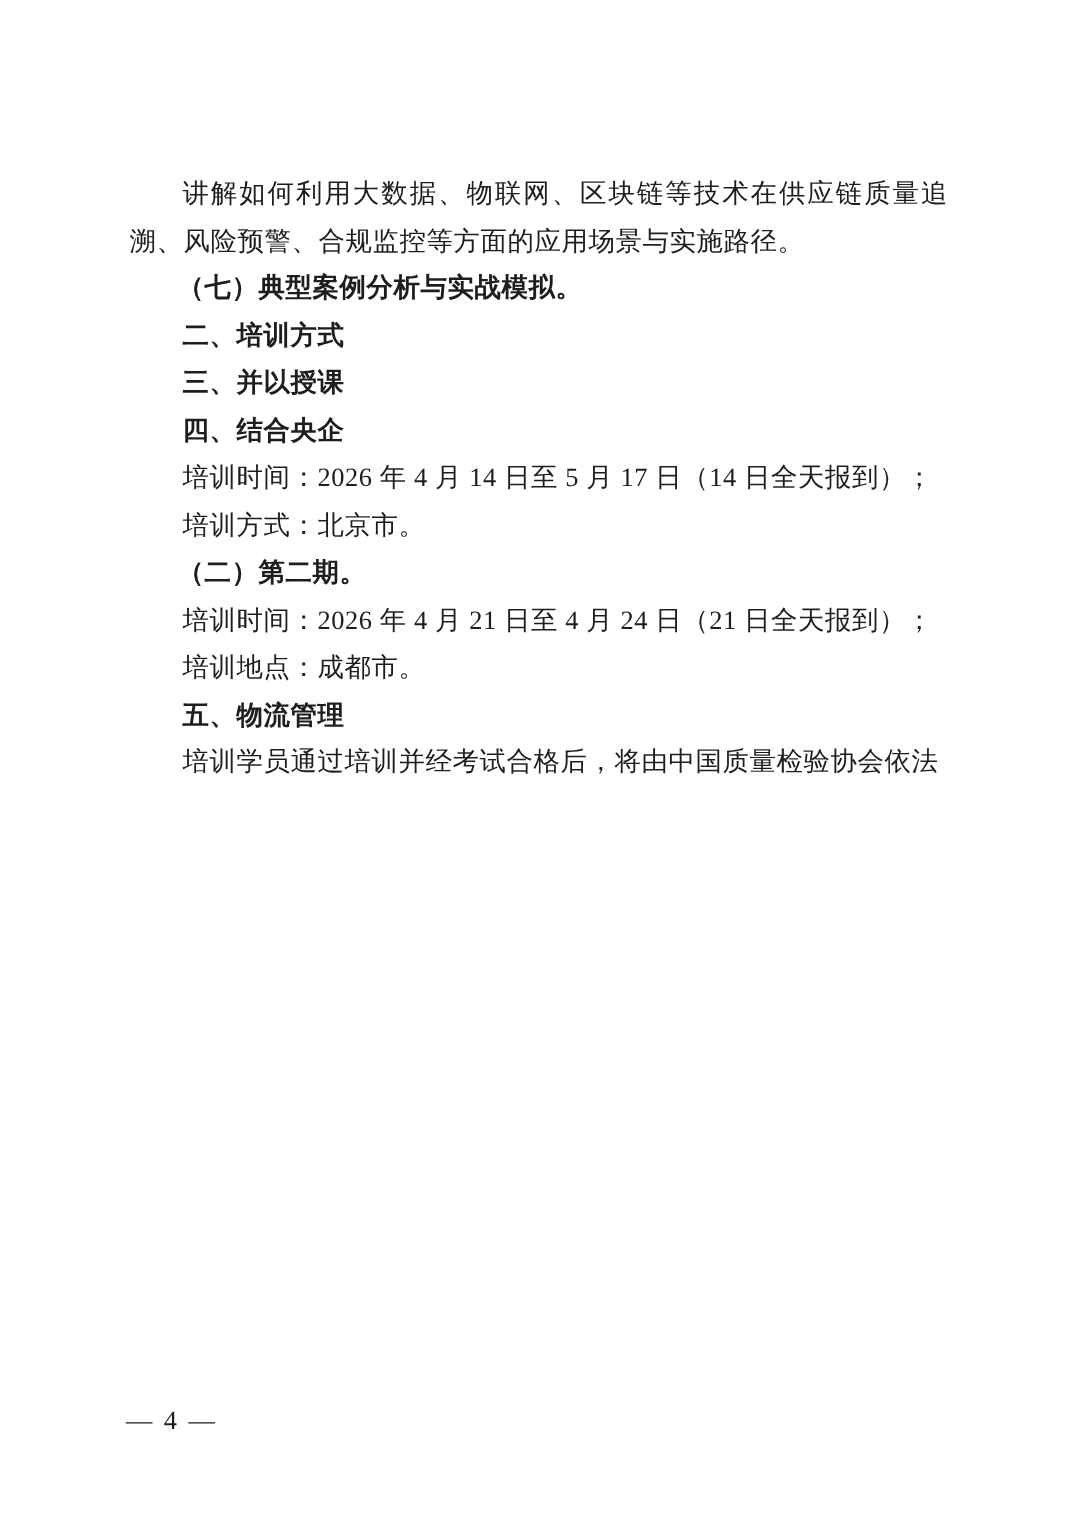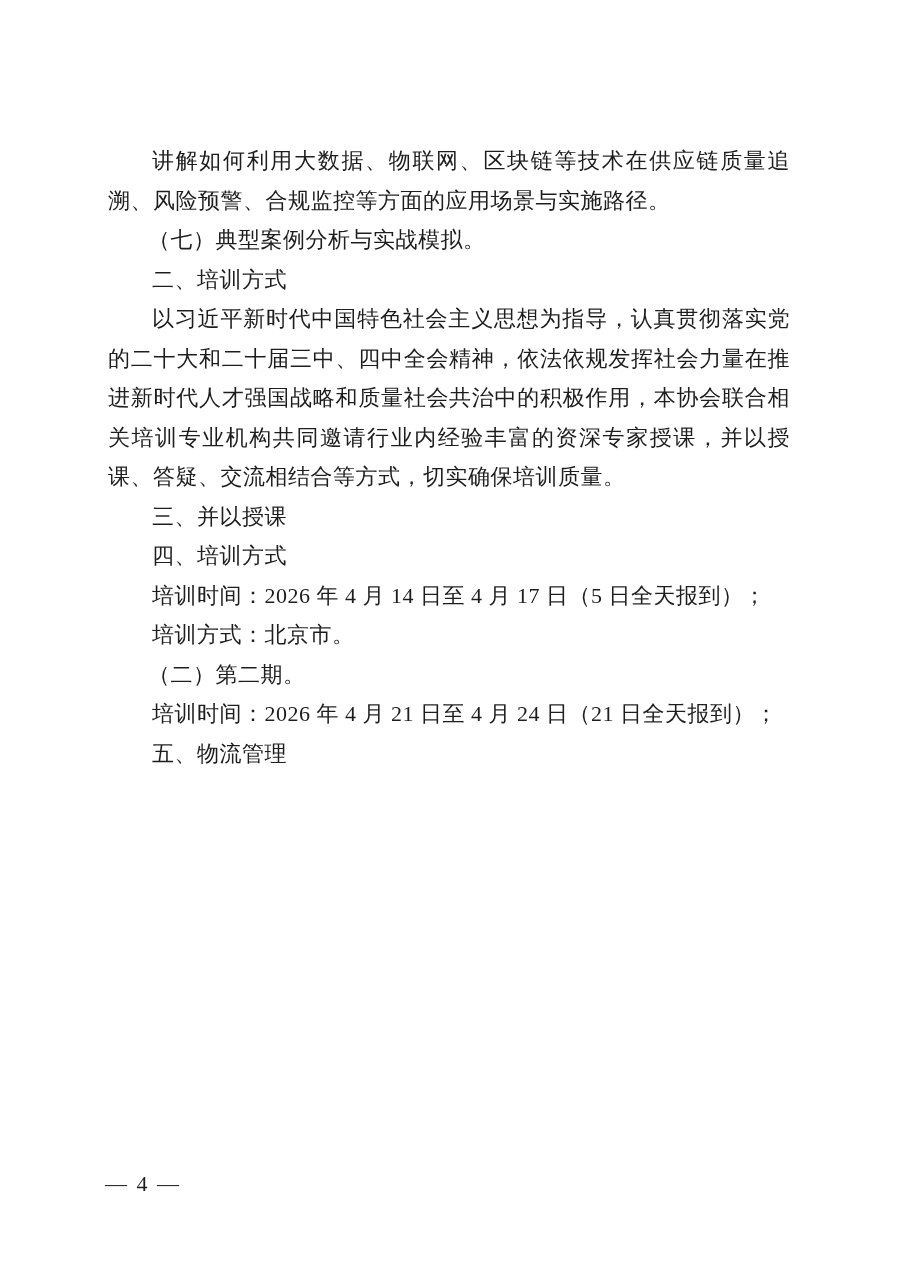--- a/index.html
+++ b/index.html
@@ -31,27 +31,27 @@
     letter-spacing: 0.5px;
   }
   
   .para {
     text-indent: 44px;
   }
   
   .heading {
     text-indent: 44px;
     font-family: "Liberation Sans", sans-serif;
-    font-weight: 400;
+    font-weight: 700;
     text-align: right;
   }
   
   .subhead {
     text-indent: 40px;
-    font-weight: 400;
+    font-weight: 700;
     text-align: left;
   }
   
   .detail {
     text-indent: 44px;
   }
   .page-footer {
     position: absolute;
     left: 105px;
     top: 1170px;
@@ -63,23 +63,24 @@
   }
 </style>
 </head>
 <body>
 
 <div class="page">
   <div class="content">
     <p class="para">讲解如何利用大数据、物联网、区块链等技术在供应链质量追溯、风险预警、合规监控等方面的应用场景与实施路径。</p>
     <p class="subhead">（七）典型案例分析与实战模拟。</p>
     <p class="heading">二、培训方式</p>
-    <p class="para">以习近平新时代中国特色社会主义思想为指导，认真贯彻落实党的二十大和二十届三中、四中全会精神，依法依规发挥社会力量在推进新时代人才强国战略和质量社会共治中的积极作用，本协会联合相关培训专业机构共同邀请行业内经验丰富的资深专家授课，并以授课、答疑、交流相结合等方式，切实确保培训质量。</p>
     <p class="heading">三、并以授课</p>
-    <p class="heading">四、培训方式</p>
-    <p class="detail">培训时间：2026 年 4 月 14 日至 4 月 17 日（5 日全天报到）；</p>
+    <p class="heading">四、结合央企</p>
+    <p class="detail">培训时间：2026 年 4 月 14 日至 5 月 17 日（14 日全天报到）；</p>
     <p class="detail">培训方式：北京市。</p>
     <p class="subhead">（二）第二期。</p>
     <p class="detail">培训时间：2026 年 4 月 21 日至 4 月 24 日（21 日全天报到）；</p>
+    <p class="detail">培训地点：成都市。</p>
     <p class="heading">五、物流管理</p>
+    <p class="para">培训学员通过培训并经考试合格后，将由中国质量检验协会依法</p>
   </div>
   <div class="page-footer">— 4 —</div>
 </div>
 
 </body></html>

